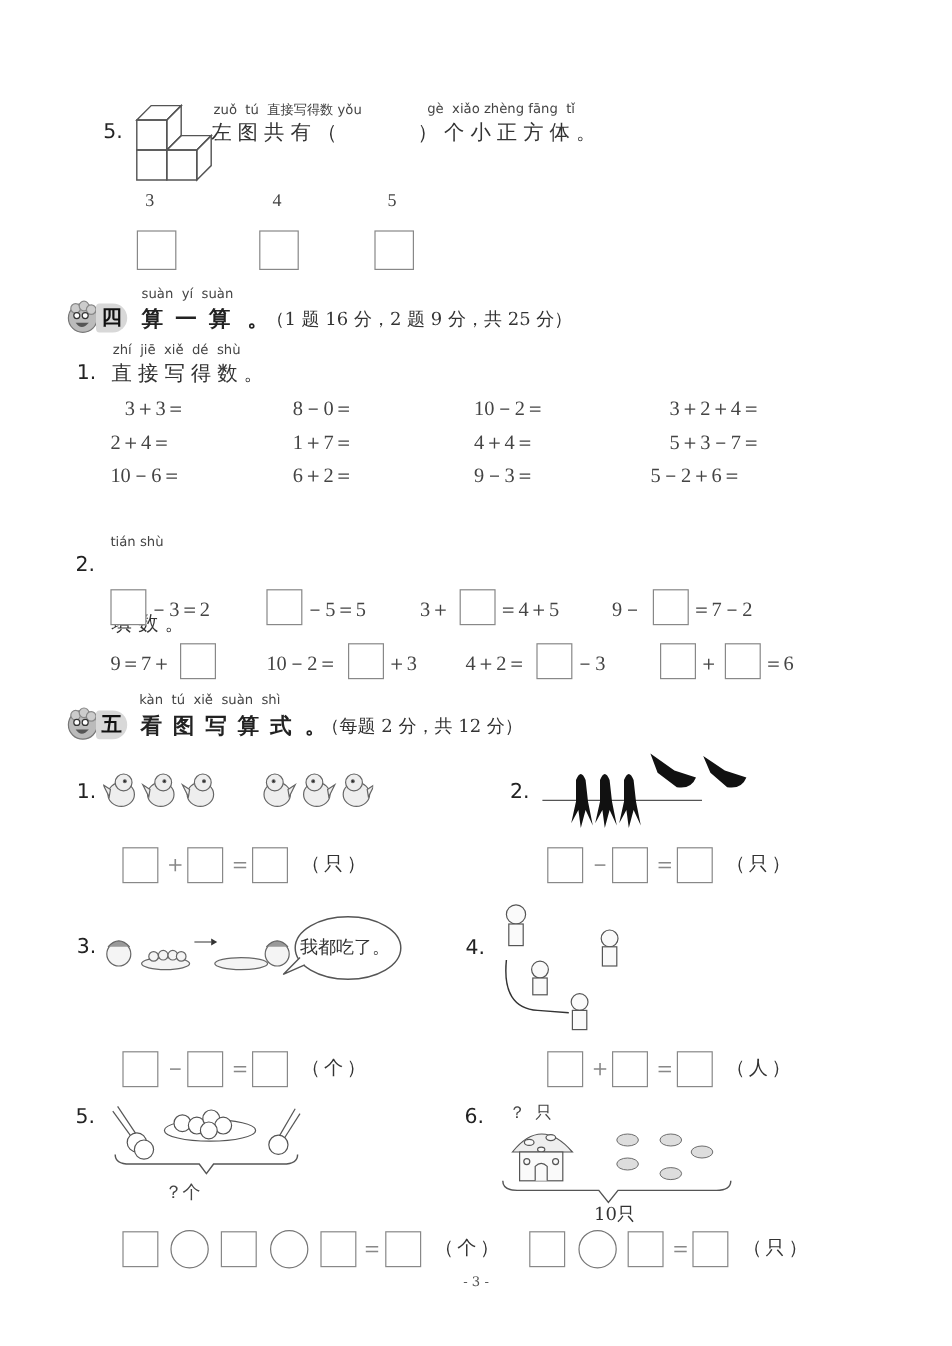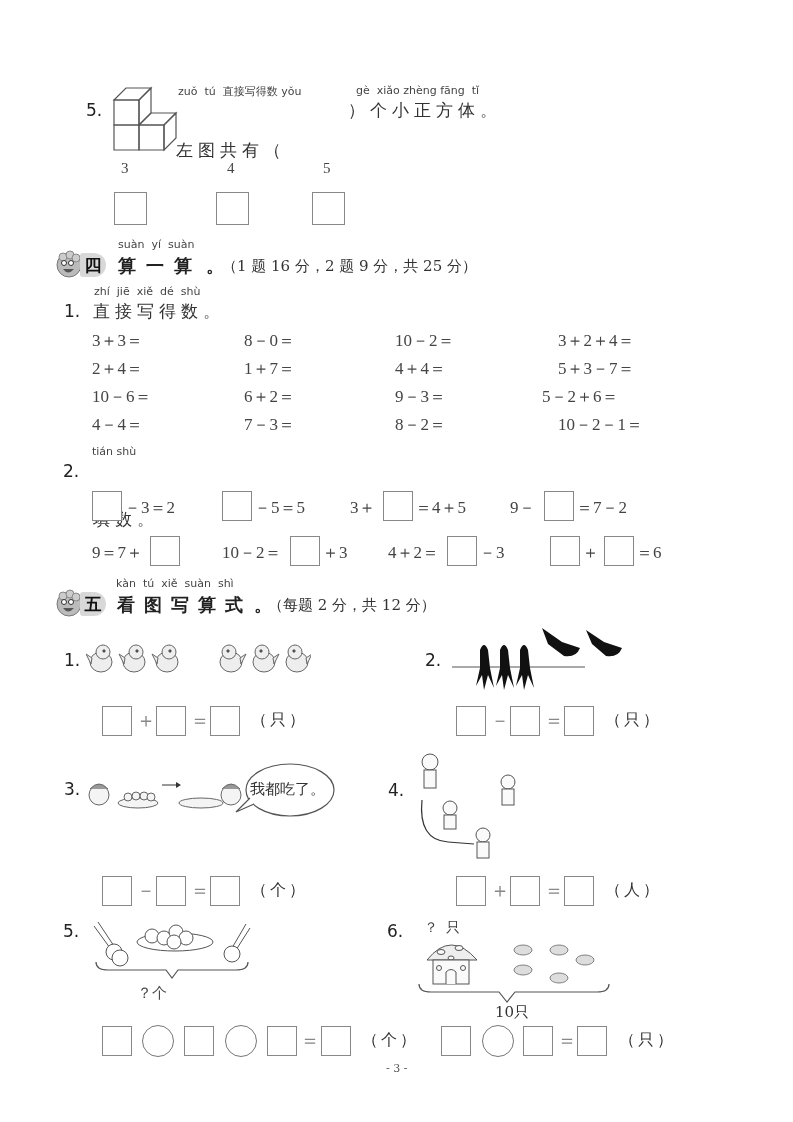--- a/index.html
+++ b/index.html
@@ -34,21 +34,21 @@
 
     <polygon points="2,49 27,49 27,74 2,74"></polygon>
 
     <polygon points="27,49 52,49 52,74 27,74"></polygon>
     <polygon points="27,49 39,37 64,37 52,49"></polygon>
     <polygon points="52,49 64,37 64,62 52,74"></polygon>
   </g>
 </svg>
 <div class="abs pinyin" style="left:178px;top:84px;">zuǒ  tú  直接写得数 yǒu</div>
 <div class="abs pinyin" style="left:356px;top:84px;">gè  xiǎo zhèng fāng  tǐ</div>
-<div class="abs cn" style="left:176px;top:99px;margin-top:40px;">左图共有（</div>
+<div class="abs cn" style="left:176px;top:99px;">左图共有（</div>
 <div class="abs cn" style="left:348px;top:99px;">）个小正方体。</div>
 
 <div class="abs eq" style="left:121px;top:160px;font-size:15px;">3</div>
 <div class="abs eq" style="left:227px;top:160px;font-size:15px;">4</div>
 <div class="abs eq" style="left:323px;top:160px;font-size:15px;">5</div>
 <div class="box" style="left:114px;top:192px;width:33px;height:33px;"></div>
 <div class="box" style="left:216px;top:192px;width:33px;height:33px;"></div>
 <div class="box" style="left:312px;top:192px;width:33px;height:33px;"></div>
 
 <svg class="mascot" style="left:54px;top:249px;" viewBox="0 0 30 30">
@@ -65,43 +65,37 @@
 <div class="abs section-head" style="left:118px;top:254px;">算一算</div>
 <div class="abs section-head" style="left:206px;top:254px;letter-spacing:0;">。</div>
 <div class="abs section-meta" style="left:222px;top:257px;">（1 题 16 分，2 题 9 分，共 25 分）</div>
 
 <div class="abs pinyin" style="left:94px;top:285px;">zhí  jiē  xiě  dé  shù</div>
 <div class="abs qnum" style="left:64px;top:301px;">1.</div>
 <div class="abs cn" style="left:93px;top:300px;">直接写得数。</div>
 
 <div class="abs" style="left:92px;top:329px;width:600px;">
   <div style="position:relative;height:28px;">
-    <span class="abs eq" style="left:0">3＋3＝</span>
+    <span class="abs eq" style="left:12px">3＋3＝</span>
     <span class="abs eq" style="left:152px">8－0＝</span>
     <span class="abs eq" style="left:303px">10－2＝</span>
     <span class="abs eq" style="left:466px">3＋2＋4＝</span>
   </div>
   <div style="position:relative;height:28px;">
     <span class="abs eq" style="left:0">2＋4＝</span>
     <span class="abs eq" style="left:152px">1＋7＝</span>
     <span class="abs eq" style="left:303px">4＋4＝</span>
     <span class="abs eq" style="left:466px">5＋3－7＝</span>
   </div>
   <div style="position:relative;height:28px;">
     <span class="abs eq" style="left:0">10－6＝</span>
     <span class="abs eq" style="left:152px">6＋2＝</span>
     <span class="abs eq" style="left:303px">9－3＝</span>
     <span class="abs eq" style="left:450px">5－2＋6＝</span>
   </div>
-  <div style="position:relative;height:28px;">
-    <span class="abs eq" style="left:0">4－4＝</span>
-    <span class="abs eq" style="left:152px">7－3＝</span>
-    <span class="abs eq" style="left:303px">8－2＝</span>
-    <span class="abs eq" style="left:466px">10－2－1＝</span>
-  </div>
 </div>
 
 <div class="abs pinyin" style="left:92px;top:445px;text-align:right;">tián shù</div>
 <div class="abs qnum" style="left:63px;top:461px;">2.</div>
 <div class="abs cn" style="left:93px;top:460px;margin-top:48px;">填数。</div>
 
 <div class="box" style="left:92px;top:491px;"></div>
 <div class="abs eq" style="left:124px;top:496px;">－3＝2</div>
 <div class="box" style="left:222px;top:491px;"></div>
 <div class="abs eq" style="left:254px;top:496px;">－5＝5</div>

